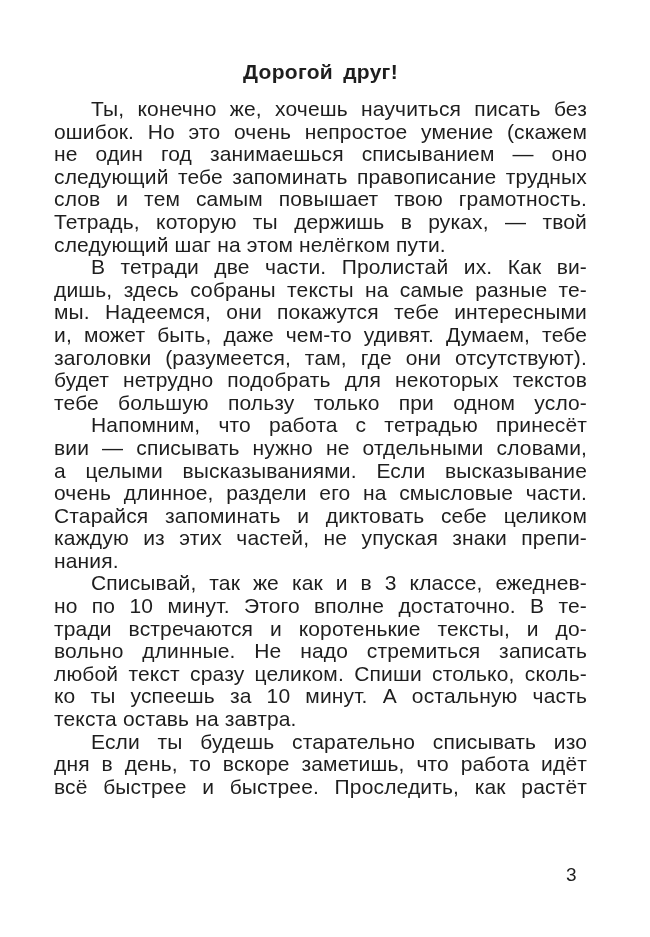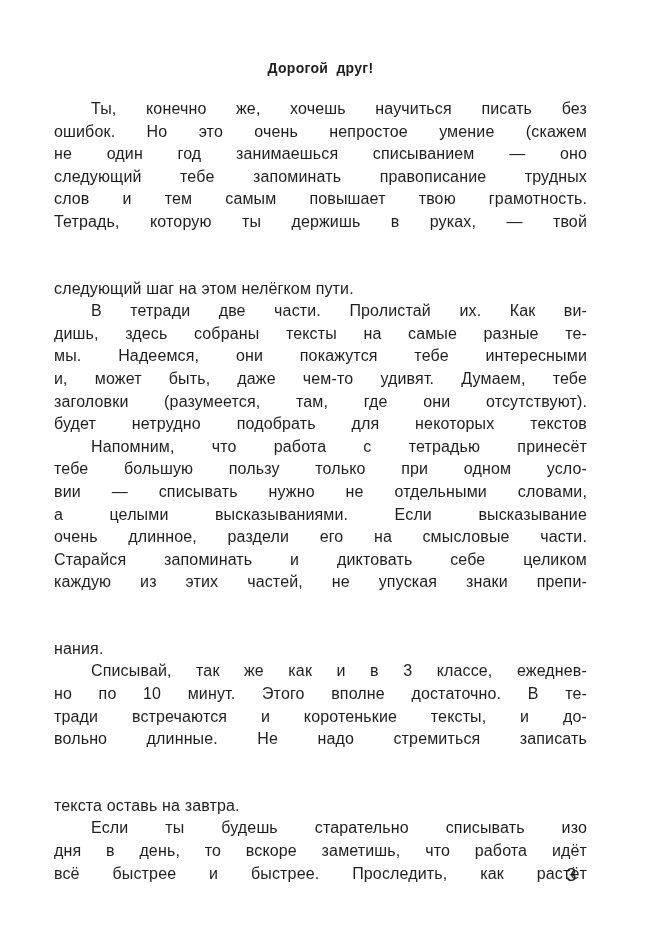--- a/index.html
+++ b/index.html
@@ -21,46 +21,45 @@
       top: 0;
       width: 533px;
     }
     .title {
       position: absolute;
       top: 60px;
       left: 0;
       width: 533px;
       text-align: center;
       font-weight: bold;
-      font-size: 14px;
+      font-size: 21px;
       letter-spacing: 0.3px;
       word-spacing: 4px;
     }
     .body-text {
       position: absolute;
       top: 98px;
       left: 0;
       width: 533px;
-      font-size: 16px;
+      font-size: 21px;
       line-height: 22.6px;
       letter-spacing: 0.15px;
     }
     .line {
       display: block;
       text-align: justify;
       text-align-last: justify;
       white-space: nowrap;
       height: 22.6px;
     }
     .line.indent {
       padding-left: 37px;
     }
     .line.last {
       text-align-last: left;
-      margin-top: 44px;
     }
     .page-number {
       position: absolute;
       left: 566px;
       top: 864px;
       font-size: 19px;
     }
   </style>
 </head>
 <body>
@@ -76,32 +75,34 @@
       <span class="line">следующий тебе запоминать правописание трудных</span>
       <span class="line">слов и тем самым повышает твою грамотность.</span>
       <span class="line">Тетрадь, которую ты держишь в руках, — твой</span>
       <span class="line last">следующий шаг на этом нелёгком пути.</span>
       <span class="line indent">В тетради две части. Пролистай их. Как ви-</span>
       <span class="line">дишь, здесь собраны тексты на самые разные те-</span>
       <span class="line">мы. Надеемся, они покажутся тебе интересными</span>
       <span class="line">и, может быть, даже чем-то удивят. Думаем, тебе</span>
       <span class="line">заголовки (разумеется, там, где они отсутствуют).</span>
       <span class="line">будет нетрудно подобрать для некоторых текстов</span>
+      <span class="line">тебе большую пользу только при одном усло-</span>
       <span class="line indent">Напомним, что работа с тетрадью принесёт</span>
-      <span class="line">тебе большую пользу только при одном усло-</span>
       <span class="line">вии — списывать нужно не отдельными словами,</span>
       <span class="line">а целыми высказываниями. Если высказывание</span>
       <span class="line">очень длинное, раздели его на смысловые части.</span>
       <span class="line">Старайся запоминать и диктовать себе целиком</span>
       <span class="line">каждую из этих частей, не упуская знаки препи-</span>
       <span class="line last">нания.</span>
       <span class="line indent">Списывай, так же как и в 3 классе, ежеднев-</span>
       <span class="line">но по 10 минут. Этого вполне достаточно. В те-</span>
       <span class="line">тради встречаются и коротенькие тексты, и до-</span>
       <span class="line">вольно длинные. Не надо стремиться записать</span>
+      <span class="line">любой текст сразу целиком. Спиши столько, сколь-</span>
+      <span class="line">ко ты успеешь за 10 минут. А остальную часть</span>
       <span class="line last">текста оставь на завтра.</span>
       <span class="line indent">Если ты будешь старательно списывать изо</span>
       <span class="line">дня в день, то вскоре заметишь, что работа идёт</span>
       <span class="line">всё быстрее и быстрее. Проследить, как растёт</span>
     </div>
 </div>
 
 <div class="page-number">3</div>
 
 </body></html>

